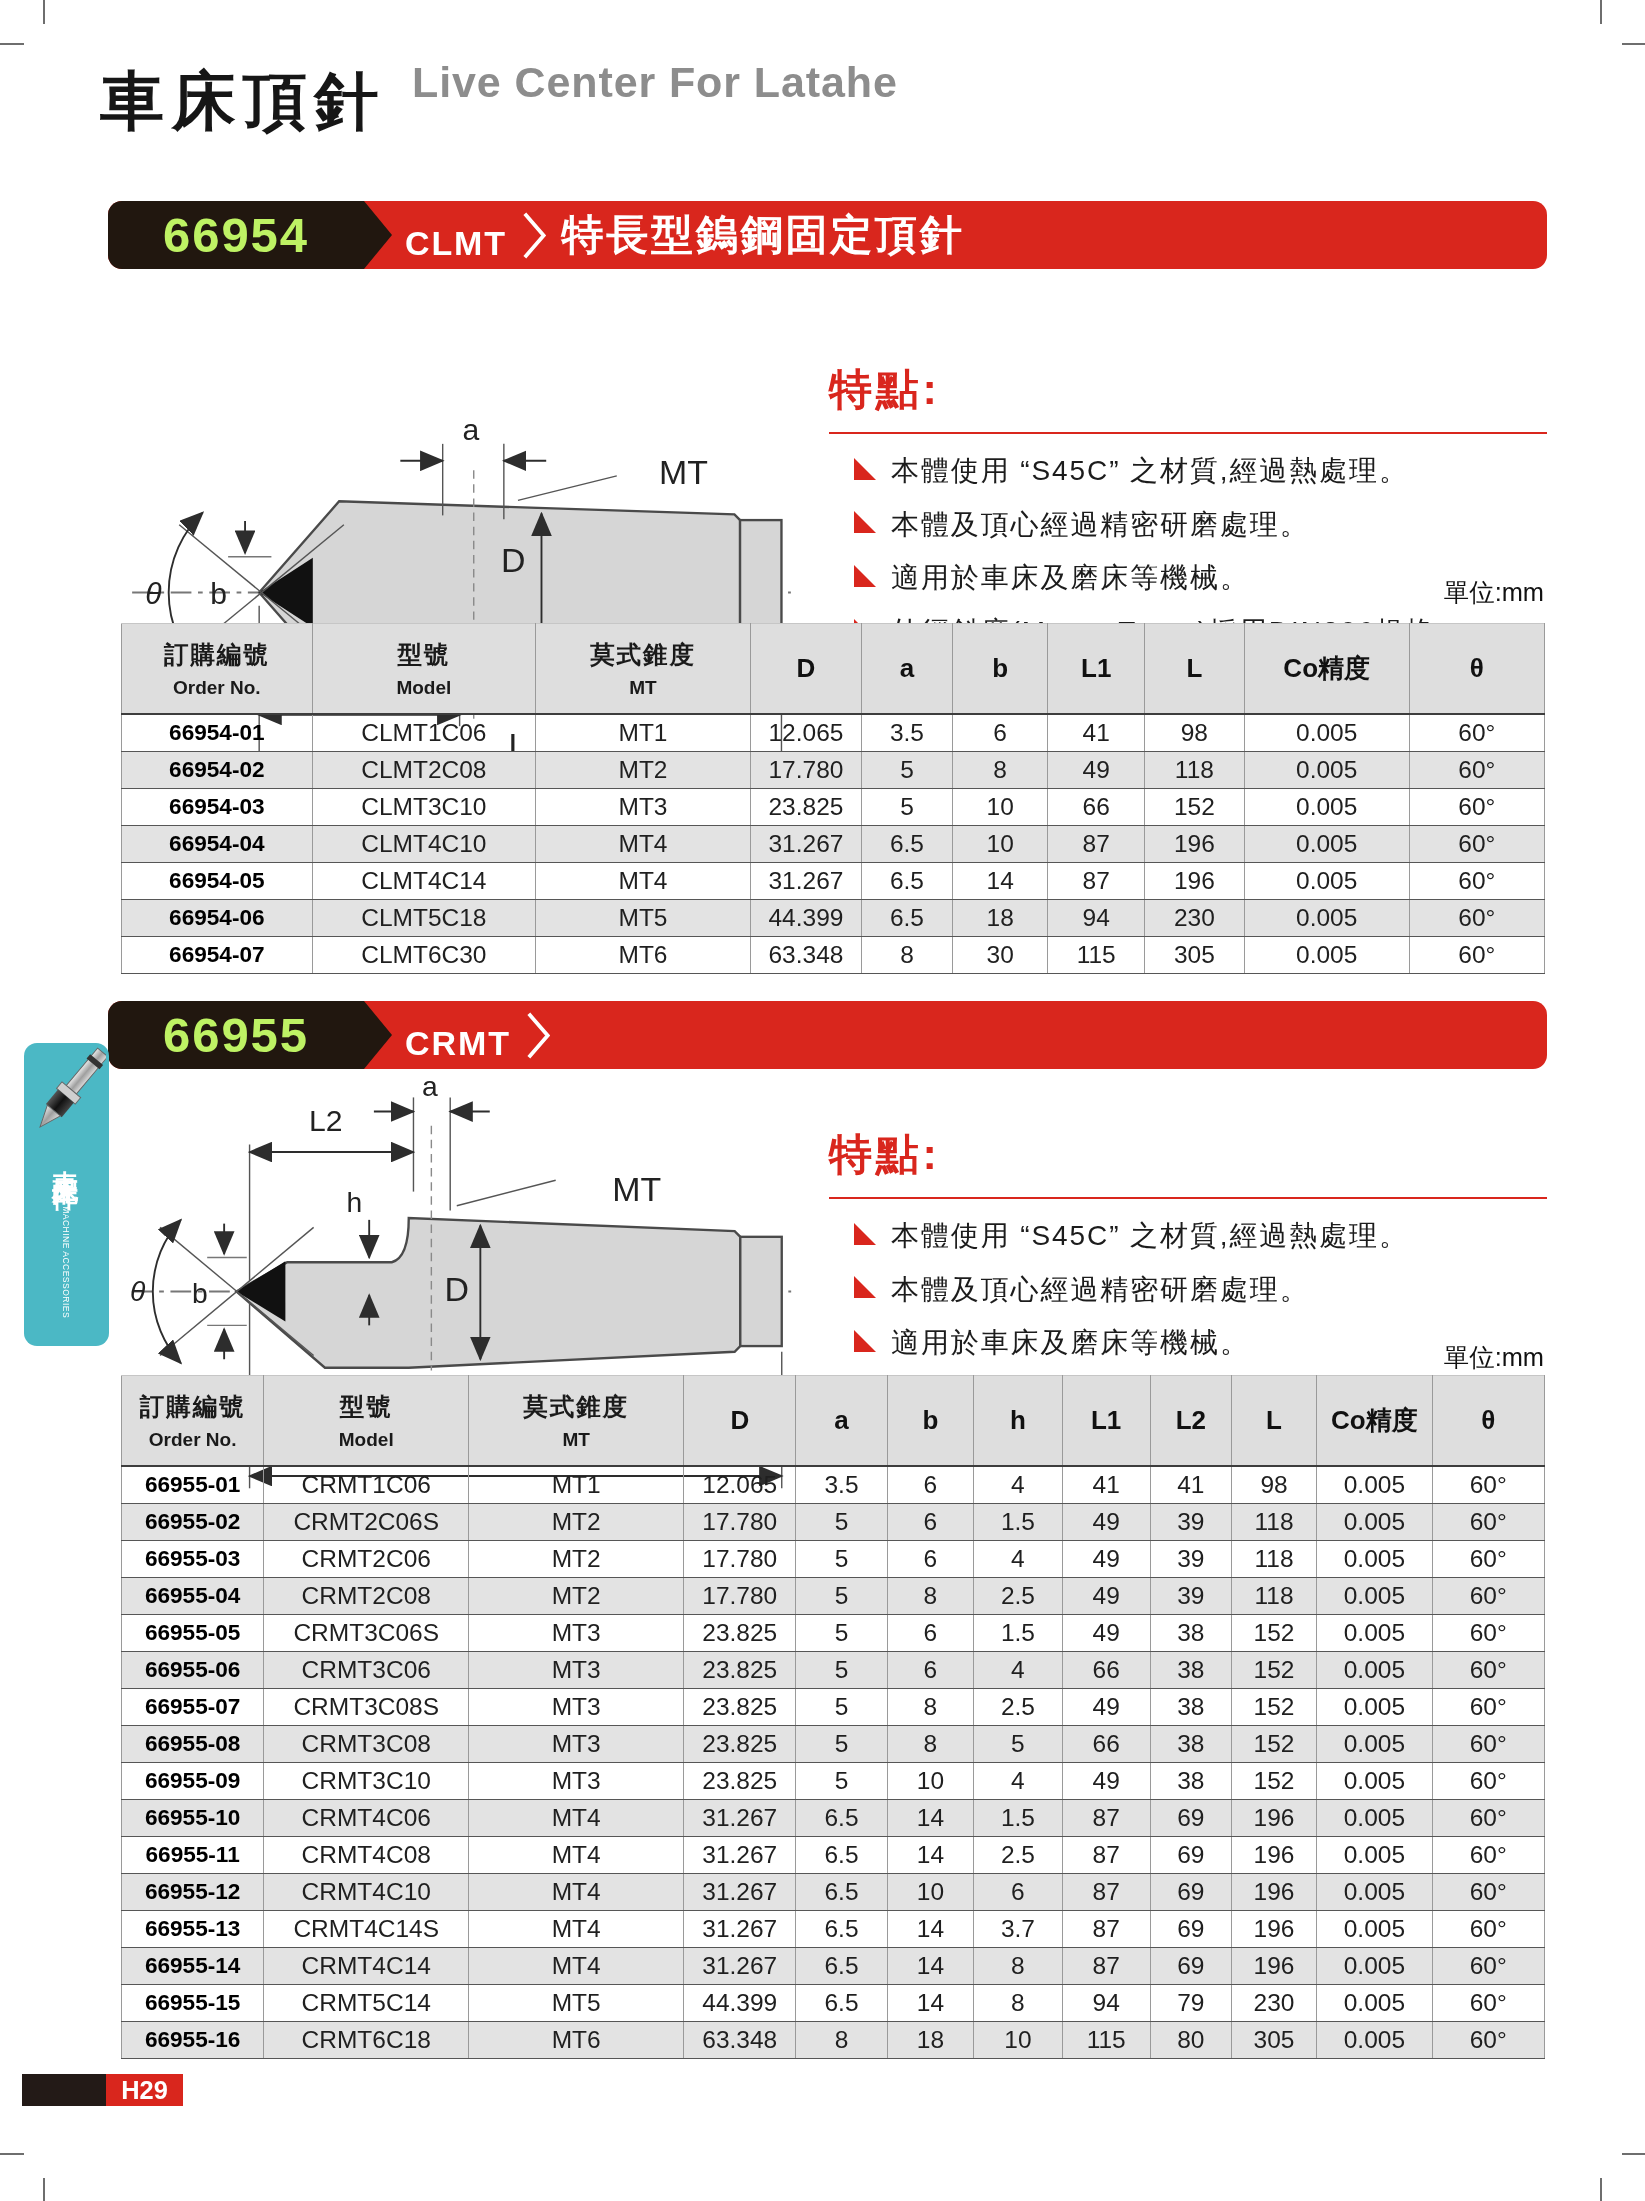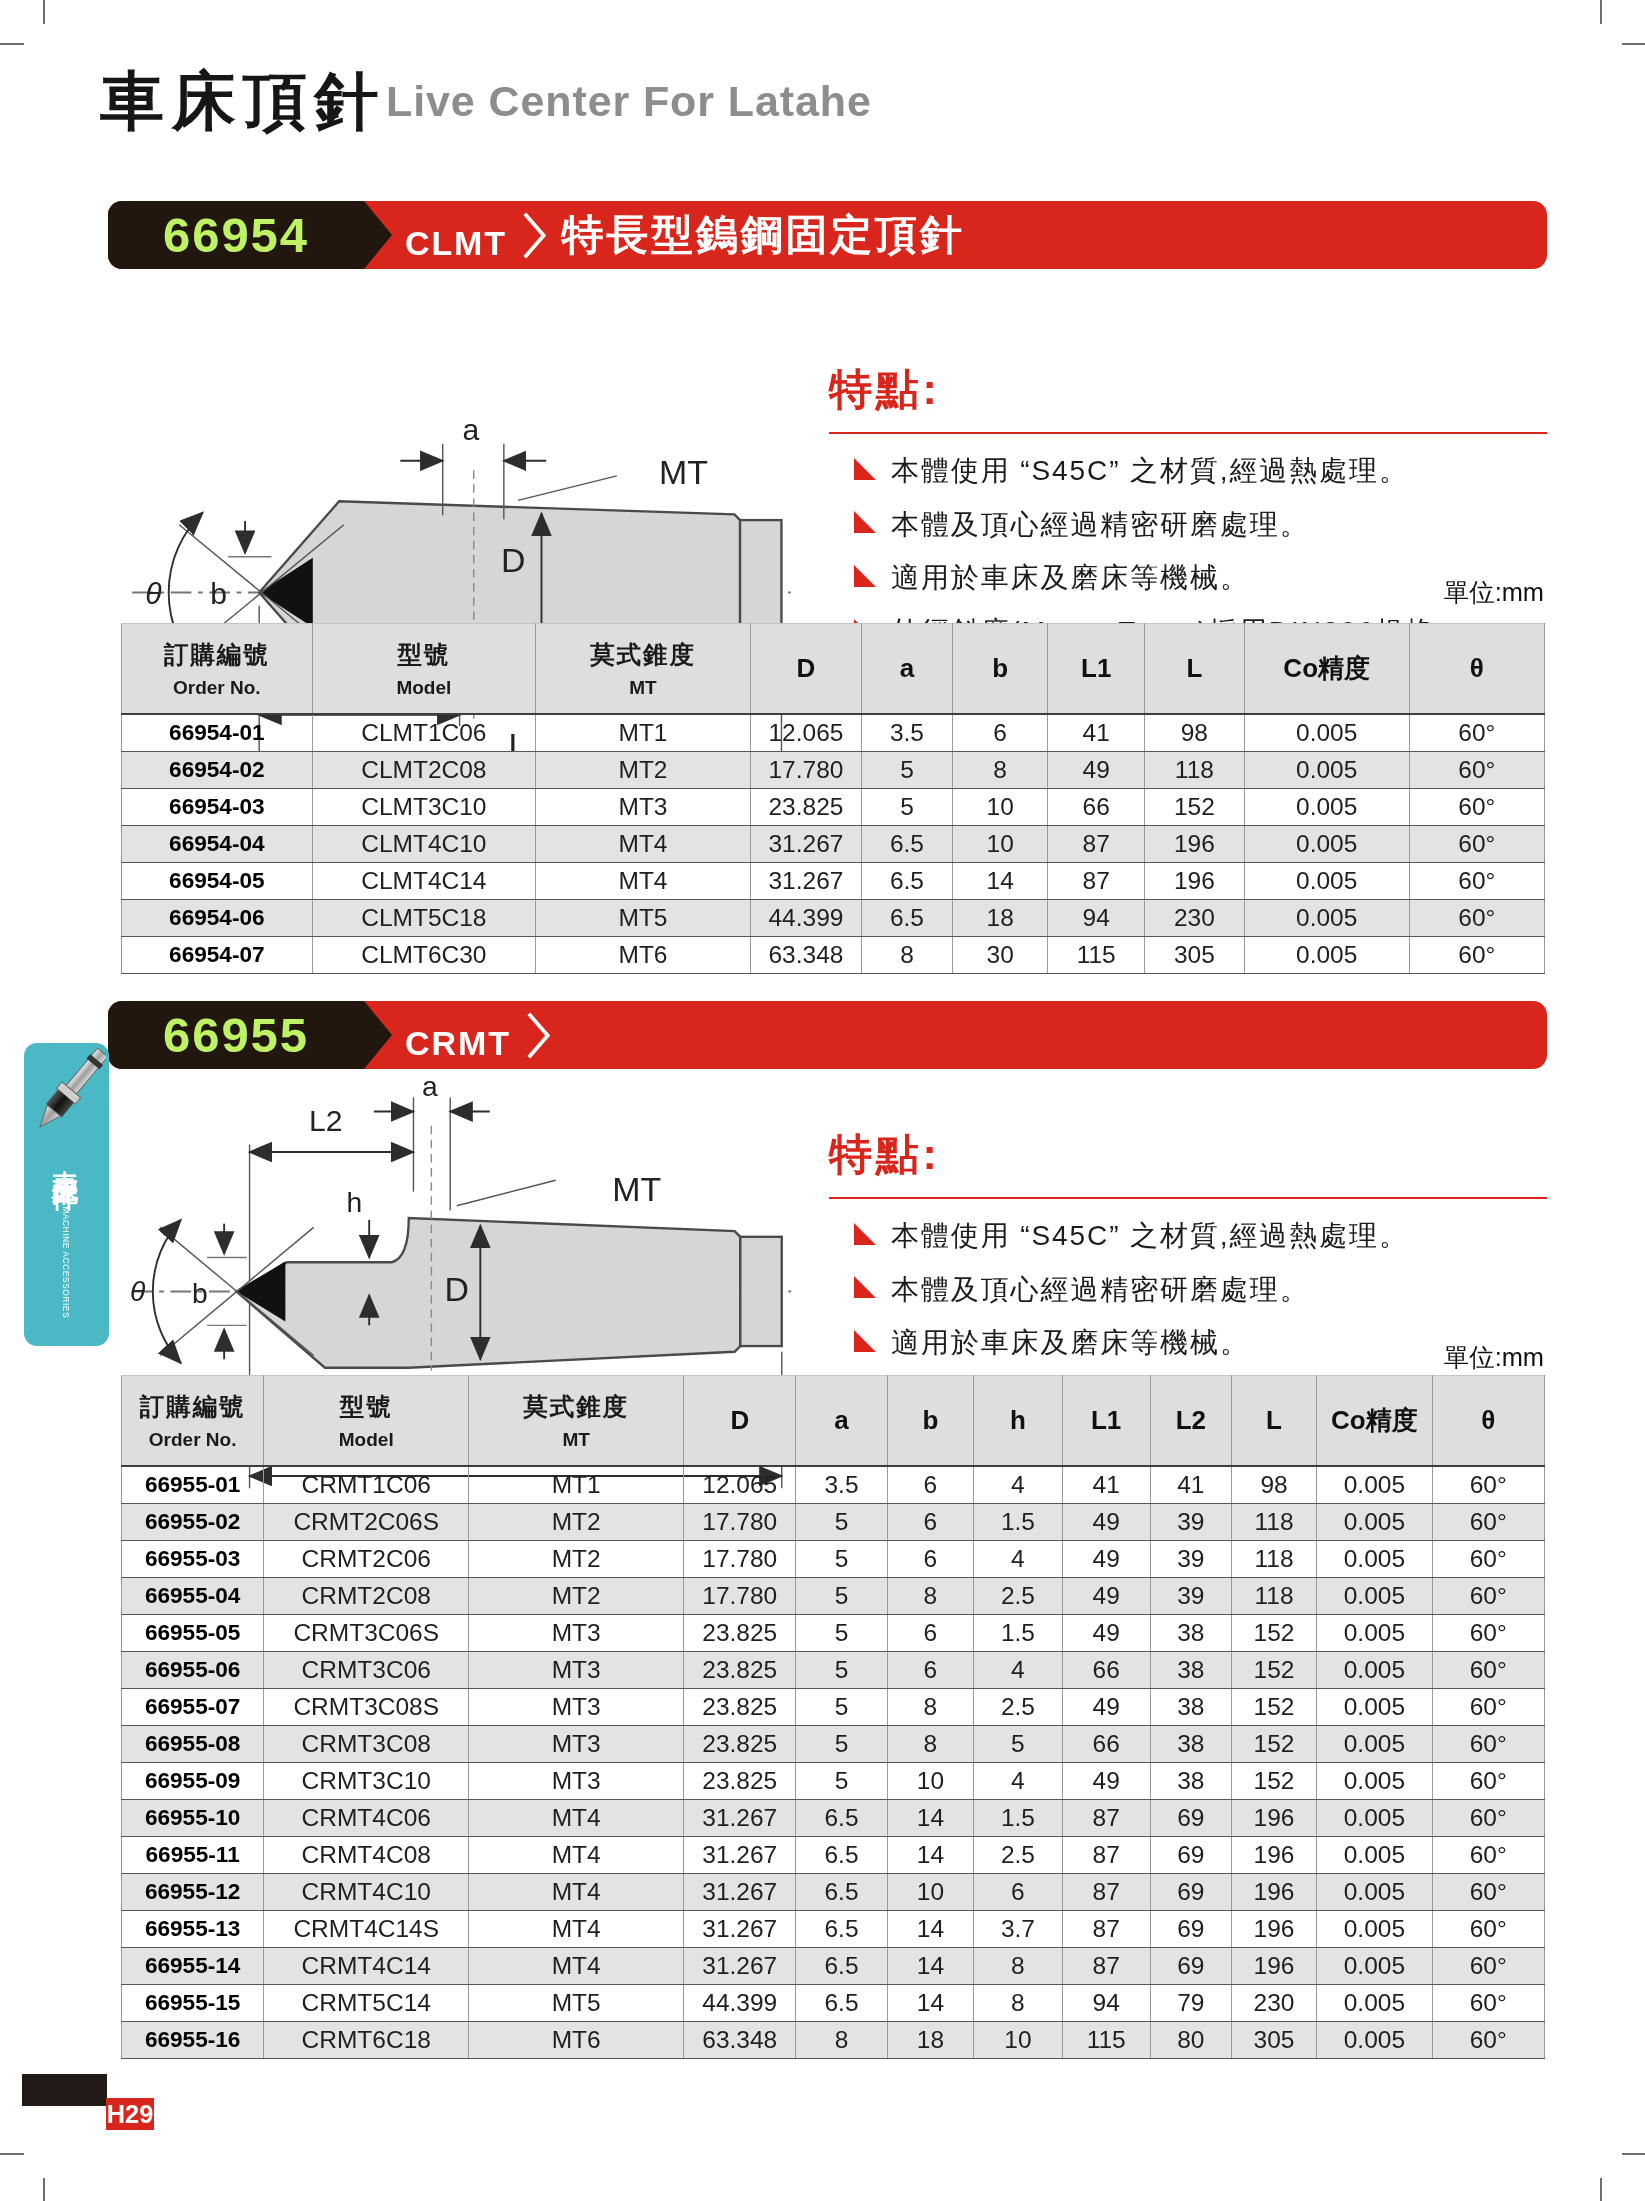--- a/index.html
+++ b/index.html
@@ -3,21 +3,21 @@
 <meta charset="utf-8">
 <style>
   html,body{margin:0;padding:0;background:#ffffff;}
   .page{position:relative;width:1645px;height:2202px;background:#ffffff;overflow:hidden;
         font-family:"Liberation Sans","DejaVu Sans",sans-serif;}
 
   
   .mark{position:absolute;background:#6e6e6e;}
 
   
-  .titlebar{position:absolute;left:100px;top:58px;display:flex;align-items:center;}
+  .titlebar{position:absolute;left:100px;top:58px;display:flex;align-items:flex-start;gap:26px;}
   .title-zh{font-size:64px;font-weight:700;color:#161616;letter-spacing:7.5px;}
   .title-en{font-size:43px;font-weight:700;color:#8d8d8d;letter-spacing:0.9px;}
 
   
   .banner{position:absolute;left:108px;width:1439px;height:68px;background:#d9261d;
           border-radius:14px;display:flex;align-items:center;z-index:2;}
   .banner-black{height:68px;width:256px;background:#21170f;border-radius:14px 0 0 14px;
                 display:flex;align-items:center;justify-content:center;flex:0 0 auto;}
   .banner-code{font-size:49px;font-weight:700;color:#bef264;letter-spacing:1.9px;}
   .banner-arrow{width:0;height:0;border-top:34px solid transparent;border-bottom:34px solid transparent;
@@ -58,22 +58,22 @@
   .side-text{writing-mode:vertical-rl;display:flex;gap:3.8px;align-items:center;margin-top:1.9px;}
   .side-zh{font-size:26px;font-weight:700;color:#ffffff;letter-spacing:4.7px;writing-mode:vertical-rl;}
   .side-en{font-size:8.5px;color:#ffffff;writing-mode:vertical-rl;letter-spacing:0.5px;margin-top:1.9px;}
 
   
   .diagram{position:absolute;left:113px;}
   .dlabel{font-family:"Liberation Sans","DejaVu Sans",sans-serif;fill:#222;}
 
   
   .footer-bar{position:absolute;left:21.7px;top:2074px;width:85px;height:32px;background:#231a17;}
-  .pagenum{position:absolute;left:106px;top:2074px;width:48px;height:32px;background:#d9261d;color:#fff;
-           display:flex;align-items:center;justify-content:center;font-size:25.4px;font-weight:700;margin-top:24px;}
+  .pagenum{position:absolute;left:106px;top:2074px;width:77px;height:32px;background:#d9261d;color:#fff;
+           display:flex;align-items:center;justify-content:center;font-size:25.4px;font-weight:700;}
 </style>
 </head>
 <body>
 
 <div class="page">
 
   <div class="mark" style="left:43px;top:0;width:1.9px;height:23.5px;"></div>
   <div class="mark" style="left:0;top:43px;width:23.5px;height:1.9px;"></div>
   <div class="mark" style="left:1600px;top:0;width:1.9px;height:23.5px;"></div>
   <div class="mark" style="right:0;top:43px;width:23.5px;height:1.9px;"></div>

